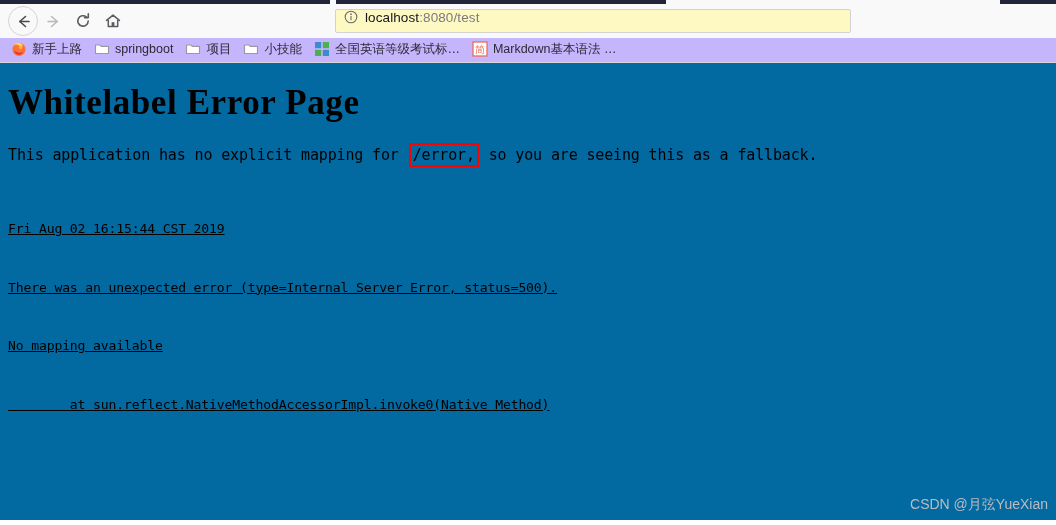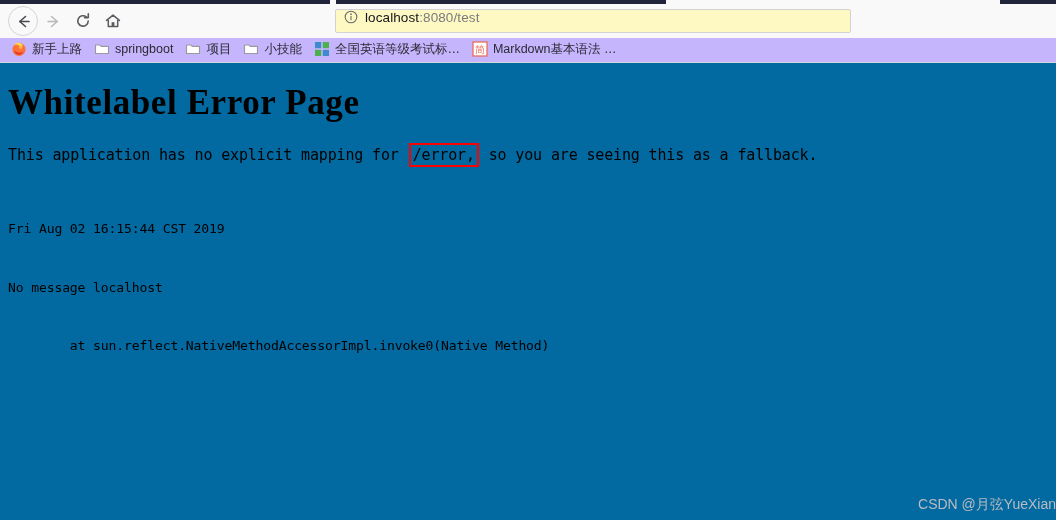--- a/index.html
+++ b/index.html
@@ -138,25 +138,25 @@
 
   #trace-block {
     font-family: "DejaVu Sans Mono", "Liberation Mono", monospace;
     font-size: 13.1px;
     line-height: 19.5px;
     color: #000000;
     margin: 16px 0 0 8px;
     white-space: pre;
     letter-spacing: -0.15px;
   }
-  #trace-block div { white-space: pre; }
+  #trace-block div { white-space: pre; text-decoration: underline; }
 
   #watermark {
     position: absolute;
-    right: 0;
+    right: 8px;
     bottom: 6px;
     font-size: 14px;
     color: #b9bcc2;
     font-family: "Liberation Sans", sans-serif;
     white-space: nowrap;
   }
 </style>
 </head>
 <body>
 
@@ -267,21 +267,22 @@
 </div>
 
 <div id="page">
 
   <h1 id="error-title">Whitelabel Error Page</h1>
 
   <div id="error-desc"><span>This application has no explicit mapping for</span> <span class="highlight-box">/error,</span> <span>so you are seeing this as a fallback.</span></div>
 
   <div id="trace-block">
     <div>Fri Aug 02 16:15:44 CST 2019</div>
-    <div>No message localhost</div>
+    <div>There was an unexpected error (type=Internal Server Error, status=500).</div>
+    <div>No mapping available</div>
     <div>        at sun.reflect.NativeMethodAccessorImpl.invoke0(Native Method)</div>
     
     
     
     
     
     
     
     
     

